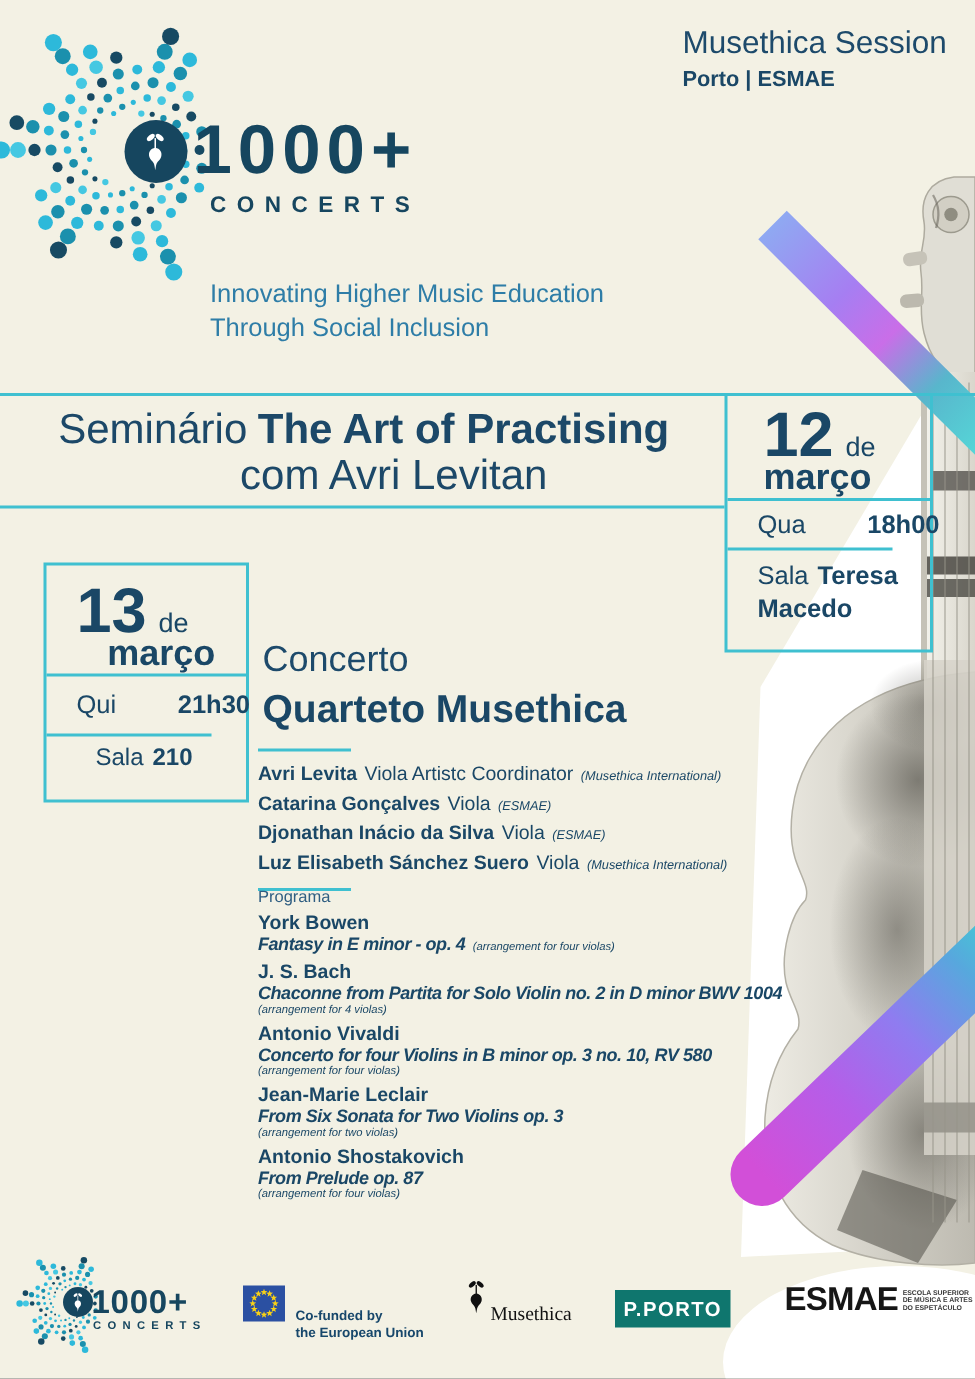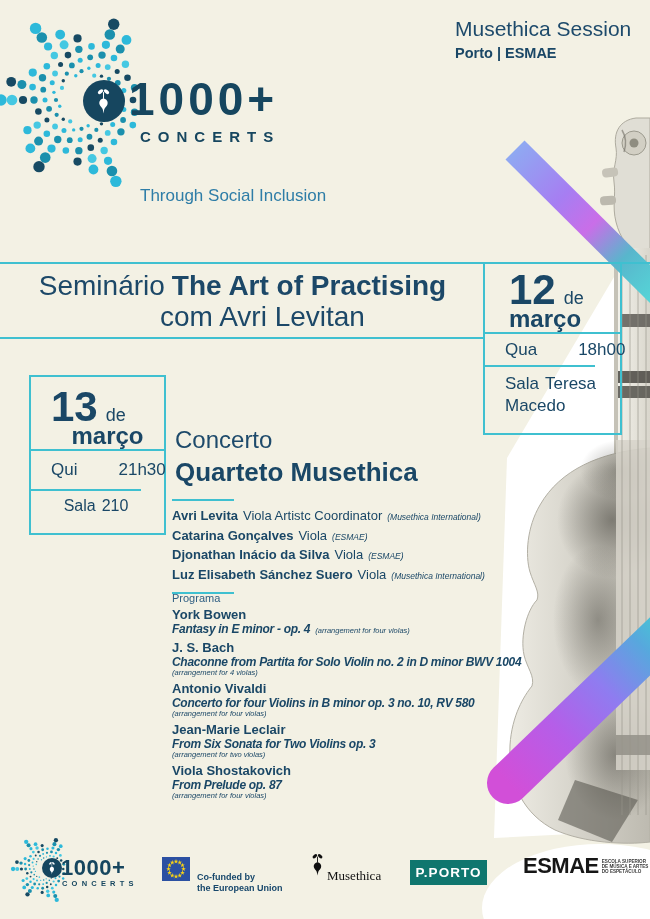--- a/index.html
+++ b/index.html
@@ -44,21 +44,21 @@
   .day{font-size:42px;font-weight:700;line-height:40px;}
   .de{font-size:18px;}
   .month{font-size:24px;font-weight:700;margin-top:-4px;line-height:26px;}
   .time-row{display:flex;align-items:center;padding-left:20px;font-size:17px;gap:35px;}
   .box-right .time-row{height:33px;}
   .box-left .time-row{height:40px;}
   .room-row{padding:6px 0 0 20px;font-size:17px;line-height:22px;width:110px;}
   .box-left .room-row{font-size:16px;padding-top:4px;}
   .wd{margin-right:6px;}
   .room-lbl{margin-right:6px;}
-  .bold{font-weight:400;}
+  .bold{font-weight:700;}
 
   
   .concert-head{left:175px;top:426px;}
   .concert-label{font-size:24px;line-height:28px;color:#1d4a6b;}
   .concert-title{font-size:26px;line-height:32px;font-weight:700;margin-top:2px;}
 
   
   .performers{left:172px;top:499px;white-space:nowrap;}
   .accent{width:62px;height:2px;background:#3fc0d0;}
   .perf-list{margin:6px 0 7px 0;}
@@ -429,20 +429,21 @@
 
     <div class="abs session">
       <div class="t1">Musethica Session</div>
       <div class="t2">Porto | ESMAE</div>
     </div>
 
     <div class="abs logo-number">1000+</div>
     <div class="abs logo-word">CONCERTS</div>
 
     <div class="abs tagline">
+      <div>Innovating Higher Music Education</div>
       <div>Through Social Inclusion</div>
     </div>
 
     <div class="abs hline banner-line-top"></div>
     <div class="abs hline banner-line-bottom"></div>
     <div class="abs banner-text">
       <div class="l1">
         <span>Seminário</span><b>The Art of Practising</b>
       </div>
       <div class="l2">com Avri Levitan</div>
@@ -518,21 +519,21 @@
       </div>
       <div class="prog-item">
         <div class="composer">Antonio Vivaldi</div>
         <div class="piece"><span>Concerto for four Violins in B minor op. 3 no. 10, RV 580</span><span class="arr">(arrangement for four violas)</span></div>
       </div>
       <div class="prog-item">
         <div class="composer">Jean-Marie Leclair</div>
         <div class="piece"><span>From Six Sonata for Two Violins op. 3</span><span class="arr">(arrangement for two violas)</span></div>
       </div>
       <div class="prog-item">
-        <div class="composer">Viola Shostakovich</div>
+        <div class="composer">Antonio Shostakovich</div>
         <div class="piece"><span>From Prelude op. 87</span><span class="arr">(arrangement for four violas)</span></div>
       </div>
     </div>
 
     <div class="abs f-number">1000+</div>
     <div class="abs f-word">CONCERTS</div>
 
     <div class="abs eu-text">
       <div>Co-funded by</div>
       <div>the European Union</div>

